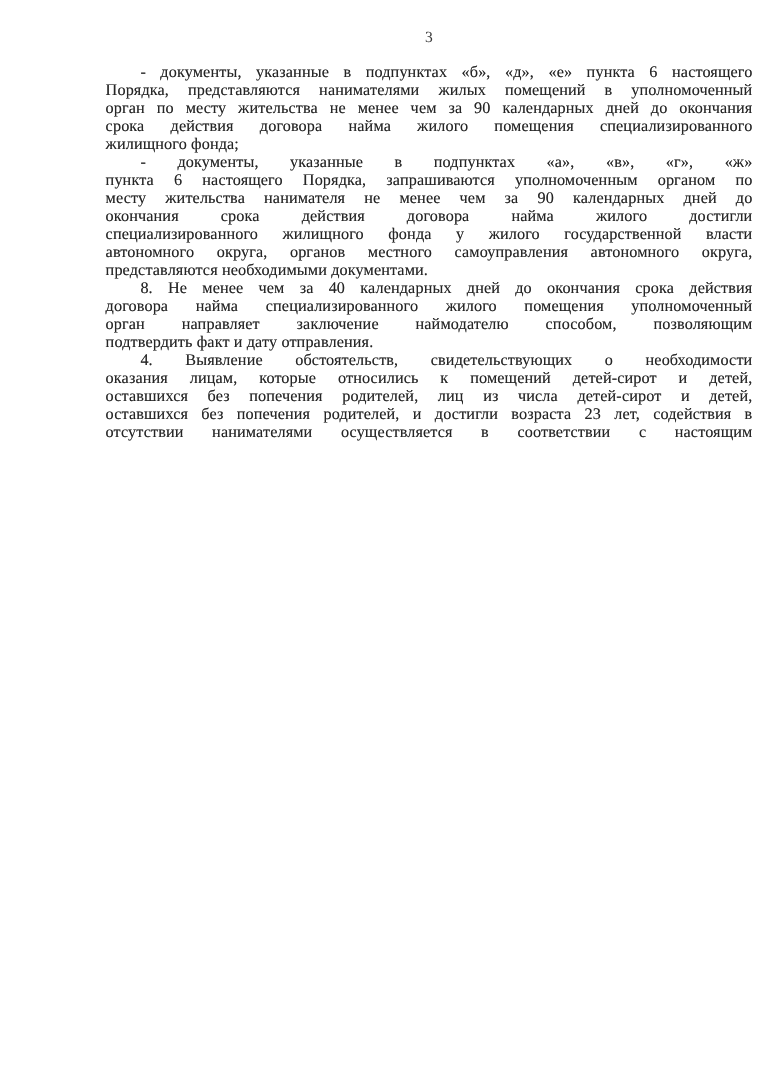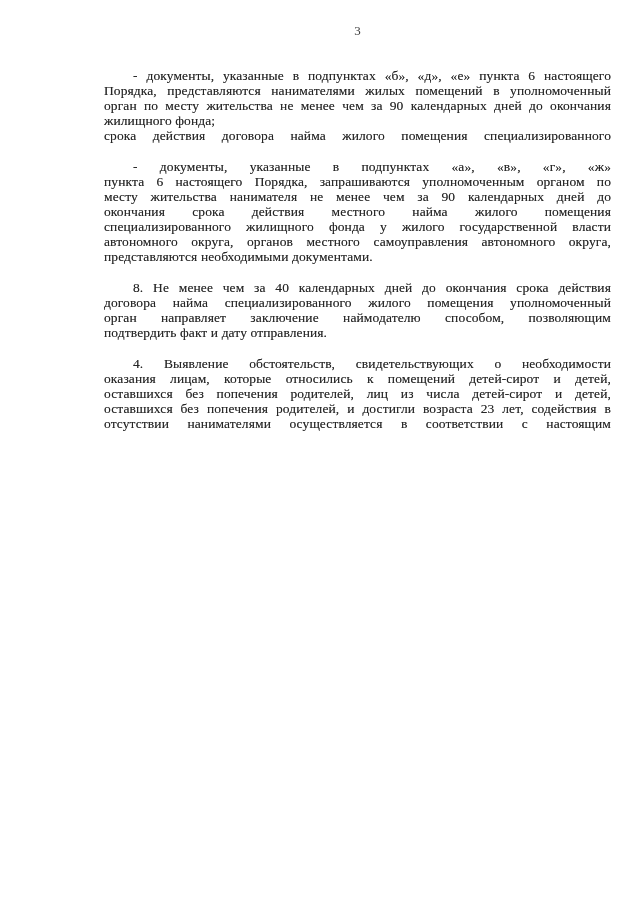--- a/index.html
+++ b/index.html
@@ -30,21 +30,21 @@
     position: absolute;
     top: 52px;
     left: 88px;
     width: 539px;
     font-size: 13.5px;
     line-height: 15px;
     letter-spacing: 0.1px;
     text-shadow: 0 0 0.4px rgba(20,20,20,0.45);
   }
   .para {
-    margin: 16px;
+    margin: 0;
     padding: 0;
   }
   .line {
     text-align: justify;
     text-align-last: justify;
   }
   .line.para-first {
     text-indent: 29px;
   }
   .line.para-last {
@@ -54,28 +54,28 @@
 </head>
 <body>
 
 <div class="page">
   <div class="page-number">3</div>
   <div class="text-block">
       <div class="para">
         <div class="line para-first">- документы, указанные в подпунктах «б», «д», «е» пункта 6 настоящего</div>
         <div class="line">Порядка, представляются нанимателями жилых помещений в уполномоченный</div>
         <div class="line">орган по месту жительства не менее чем за 90 календарных дней до окончания</div>
+        <div class="line">срока действия договора найма жилого помещения специализированного</div>
         <div class="line para-last">жилищного фонда;</div>
-        <div class="line">срока действия договора найма жилого помещения специализированного</div>
       </div>
       <div class="para">
         <div class="line para-first">- документы, указанные в подпунктах «а», «в», «г», «ж»</div>
         <div class="line">пункта 6 настоящего Порядка, запрашиваются уполномоченным органом по</div>
         <div class="line">месту жительства нанимателя не менее чем за 90 календарных дней до</div>
-        <div class="line">окончания срока действия местного найма жилого помещения</div>
+        <div class="line">окончания срока действия договора найма жилого достигли</div>
         <div class="line">специализированного жилищного фонда у жилого государственной власти</div>
         <div class="line">автономного округа, органов местного самоуправления автономного округа,</div>
         <div class="line para-last">представляются необходимыми документами.</div>
       </div>
       <div class="para">
         <div class="line para-first">8. Не менее чем за 40 календарных дней до окончания срока действия</div>
         <div class="line">договора найма специализированного жилого помещения уполномоченный</div>
         <div class="line">орган направляет заключение наймодателю способом, позволяющим</div>
         <div class="line para-last">подтвердить факт и дату отправления.</div>
       </div>

